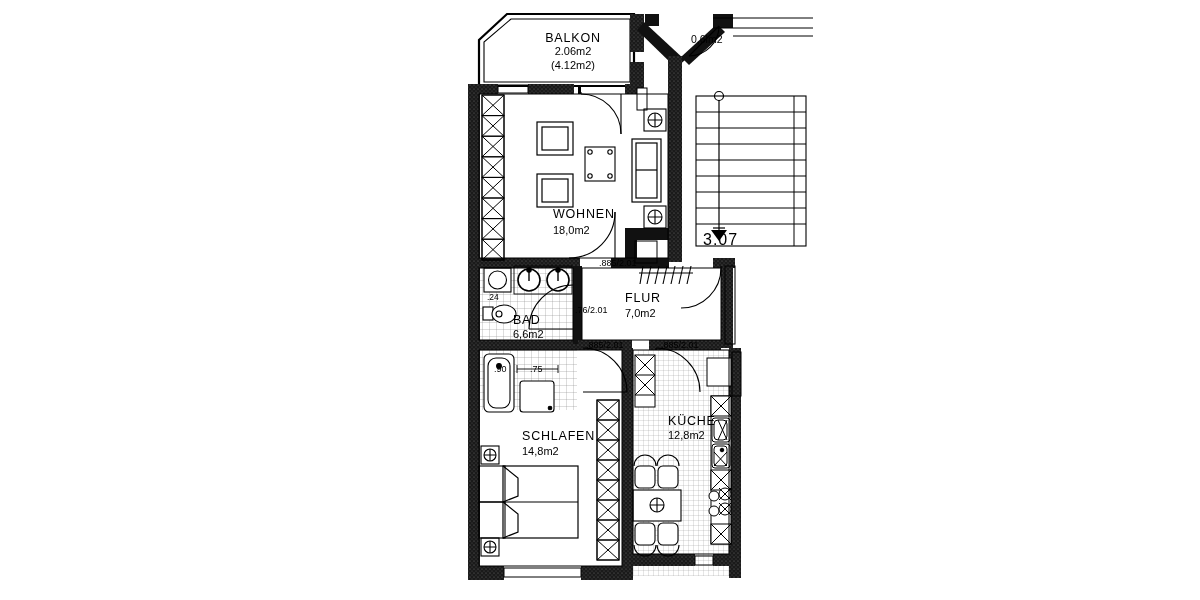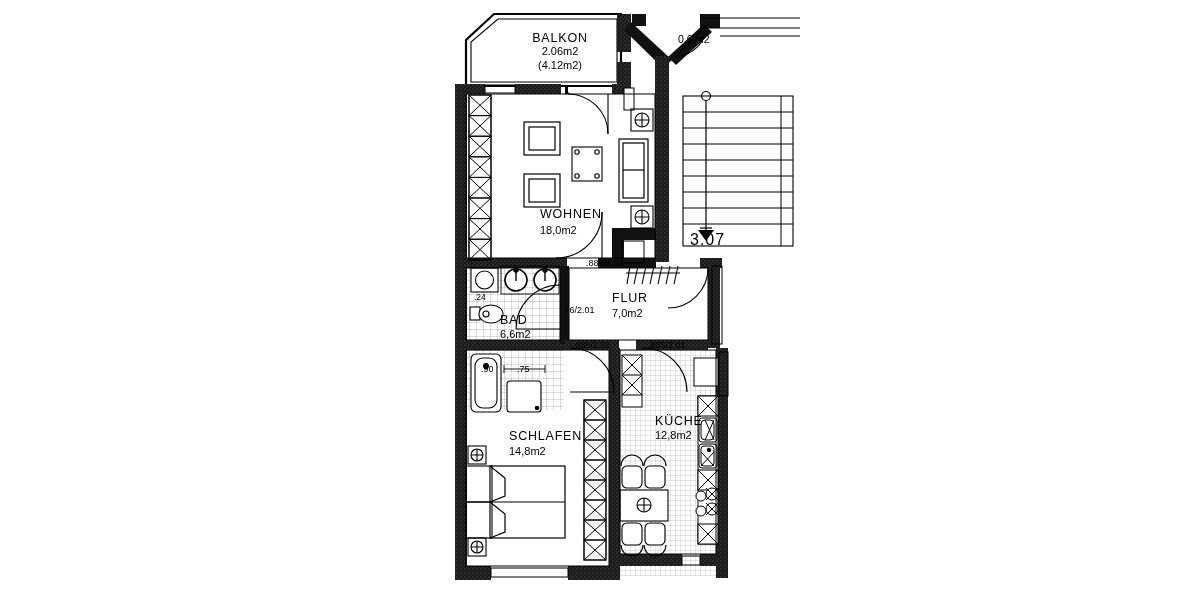--- a/index.html
+++ b/index.html
@@ -1,18 +1,18 @@
 <!DOCTYPE html>
 <html><head>
 <meta charset="utf-8">
 <style>
   html,body{margin:0;padding:0;background:#ffffff;}
   body{width:1200px;height:600px;overflow:hidden;
        font-family:"Liberation Sans","DejaVu Sans",sans-serif;}
-  #stage{position:relative;width:968px;height:600px;background:#ffffff;}
+  #stage{position:relative;width:968px;height:600px;background:#ffffff;margin-left:13px;}
   svg{display:block;}
   .lbl{font-family:"Liberation Sans","DejaVu Sans",sans-serif;fill:#000;}
 </style>
 </head>
 <body>
 
 <div id="stage">
 <svg width="1200" height="600" viewBox="0 0 1200 600" xmlns="http://www.w3.org/2000/svg">
 
   <defs>

